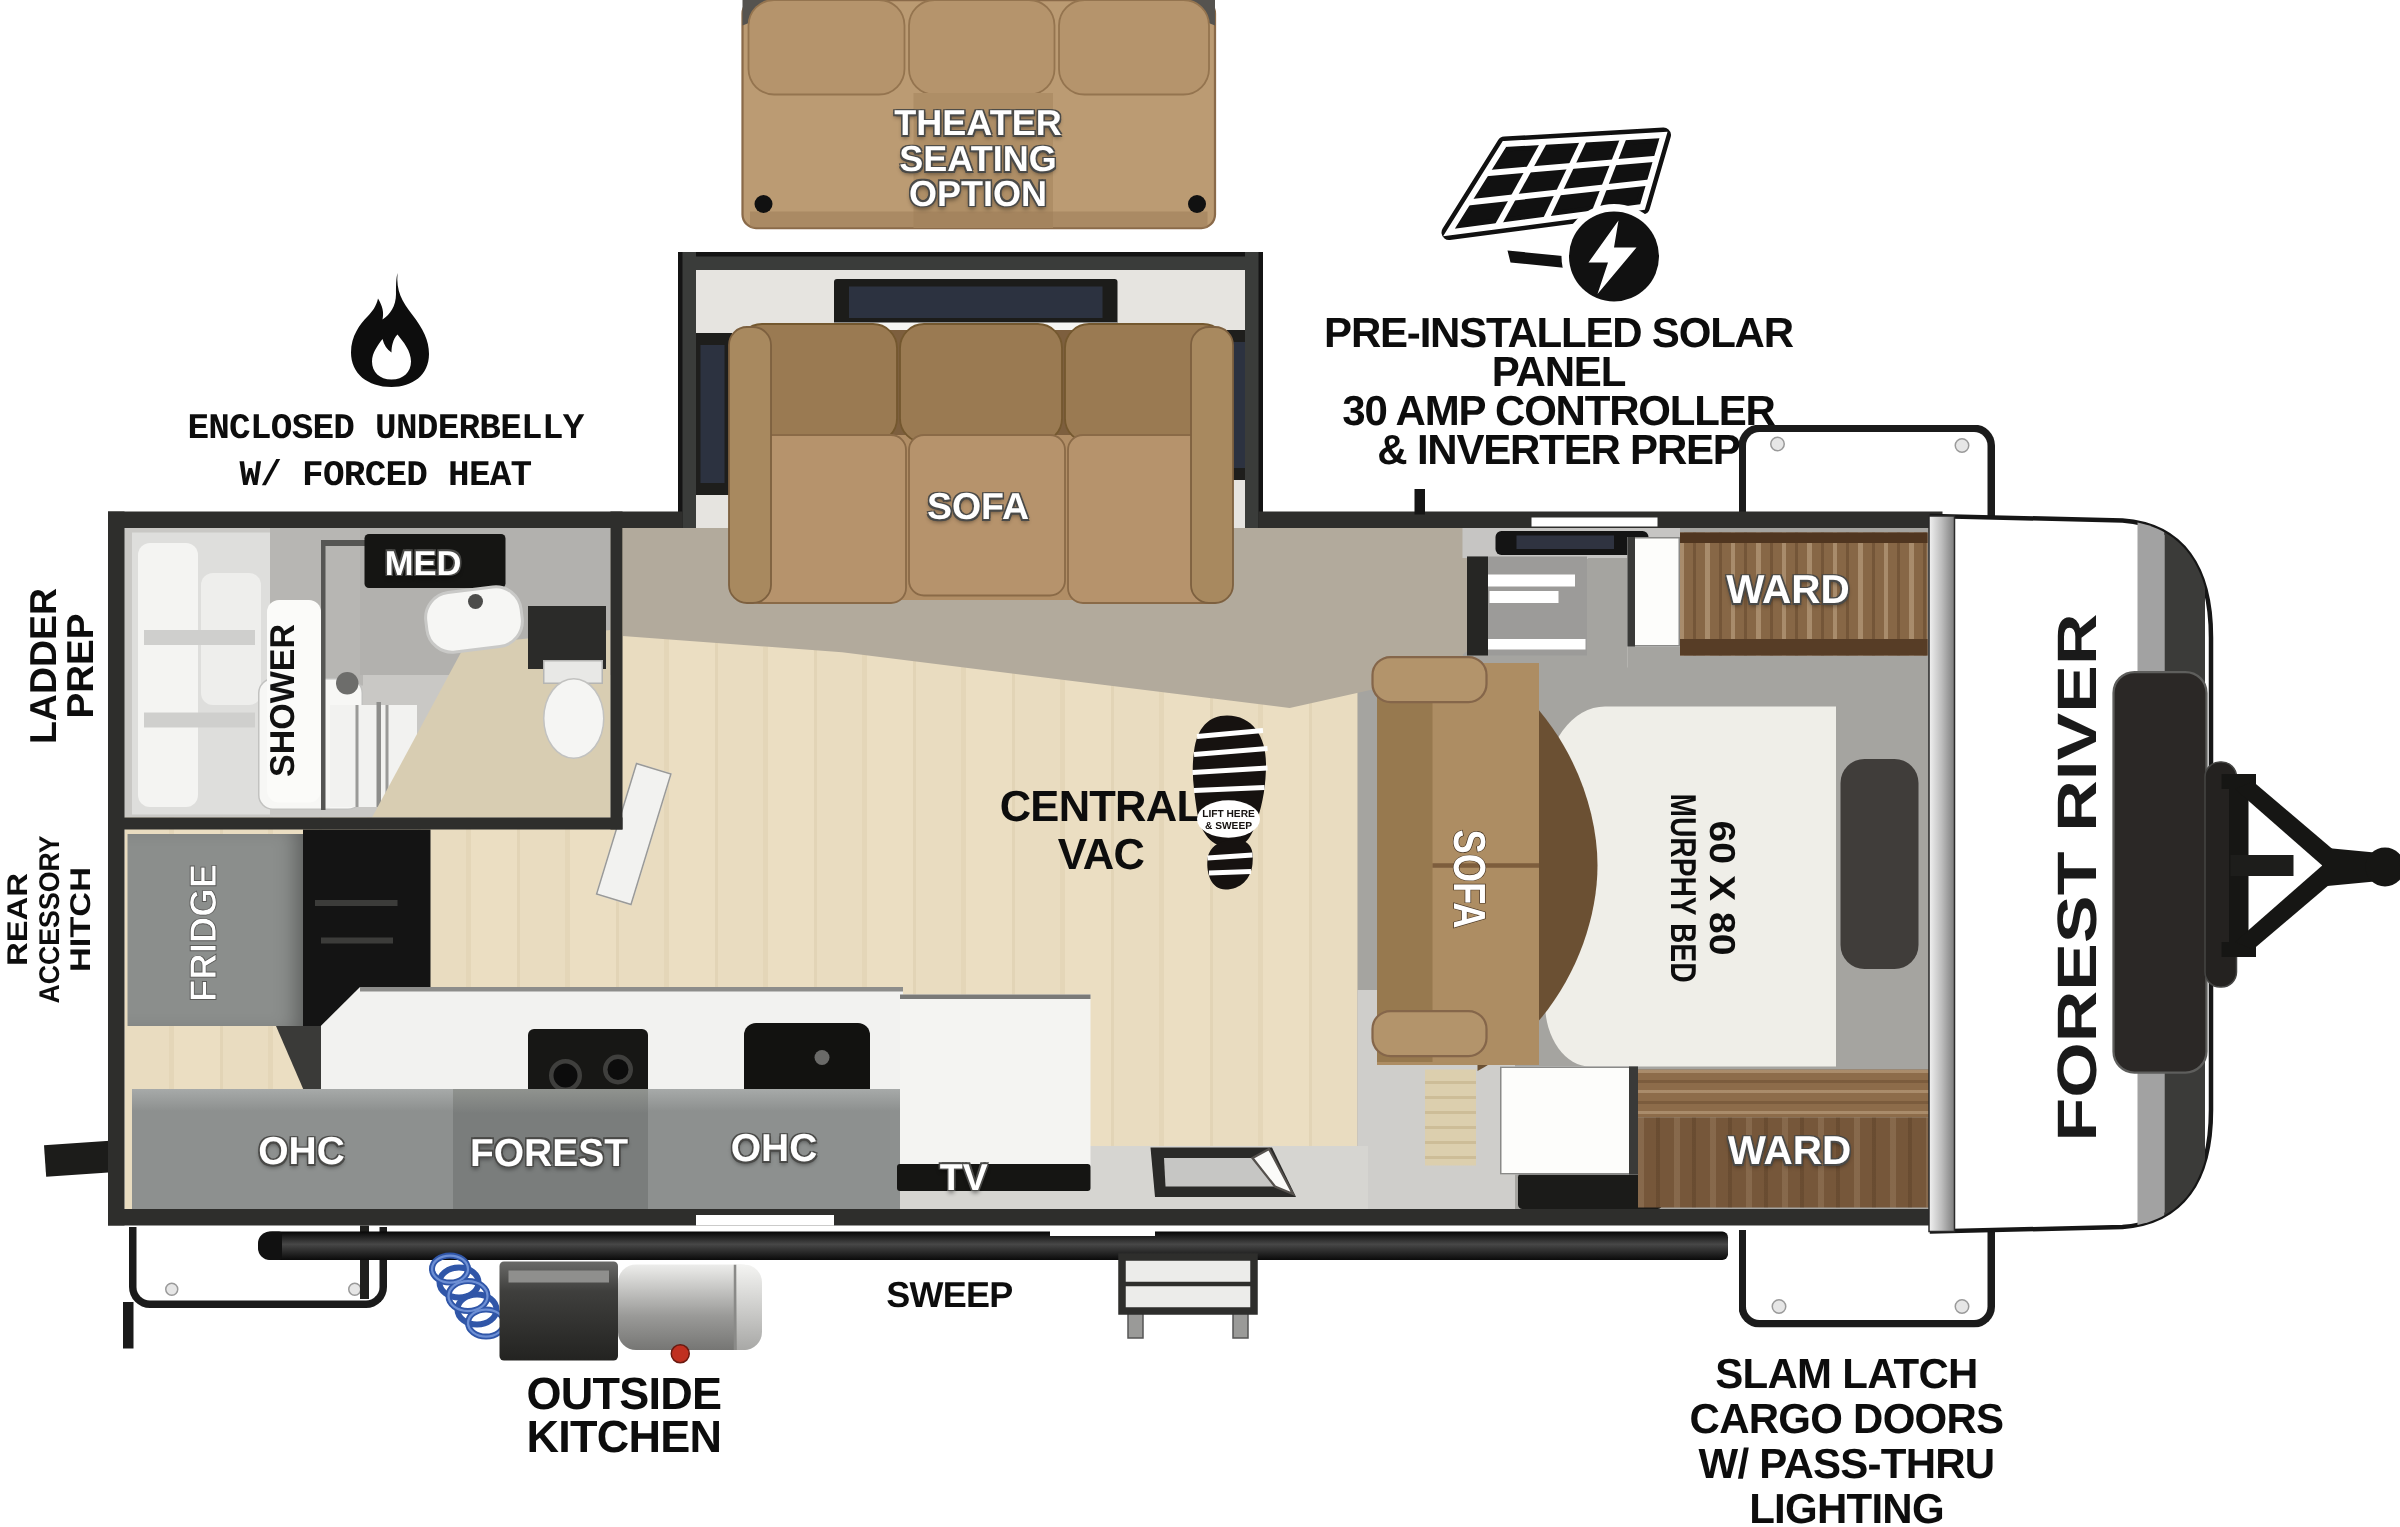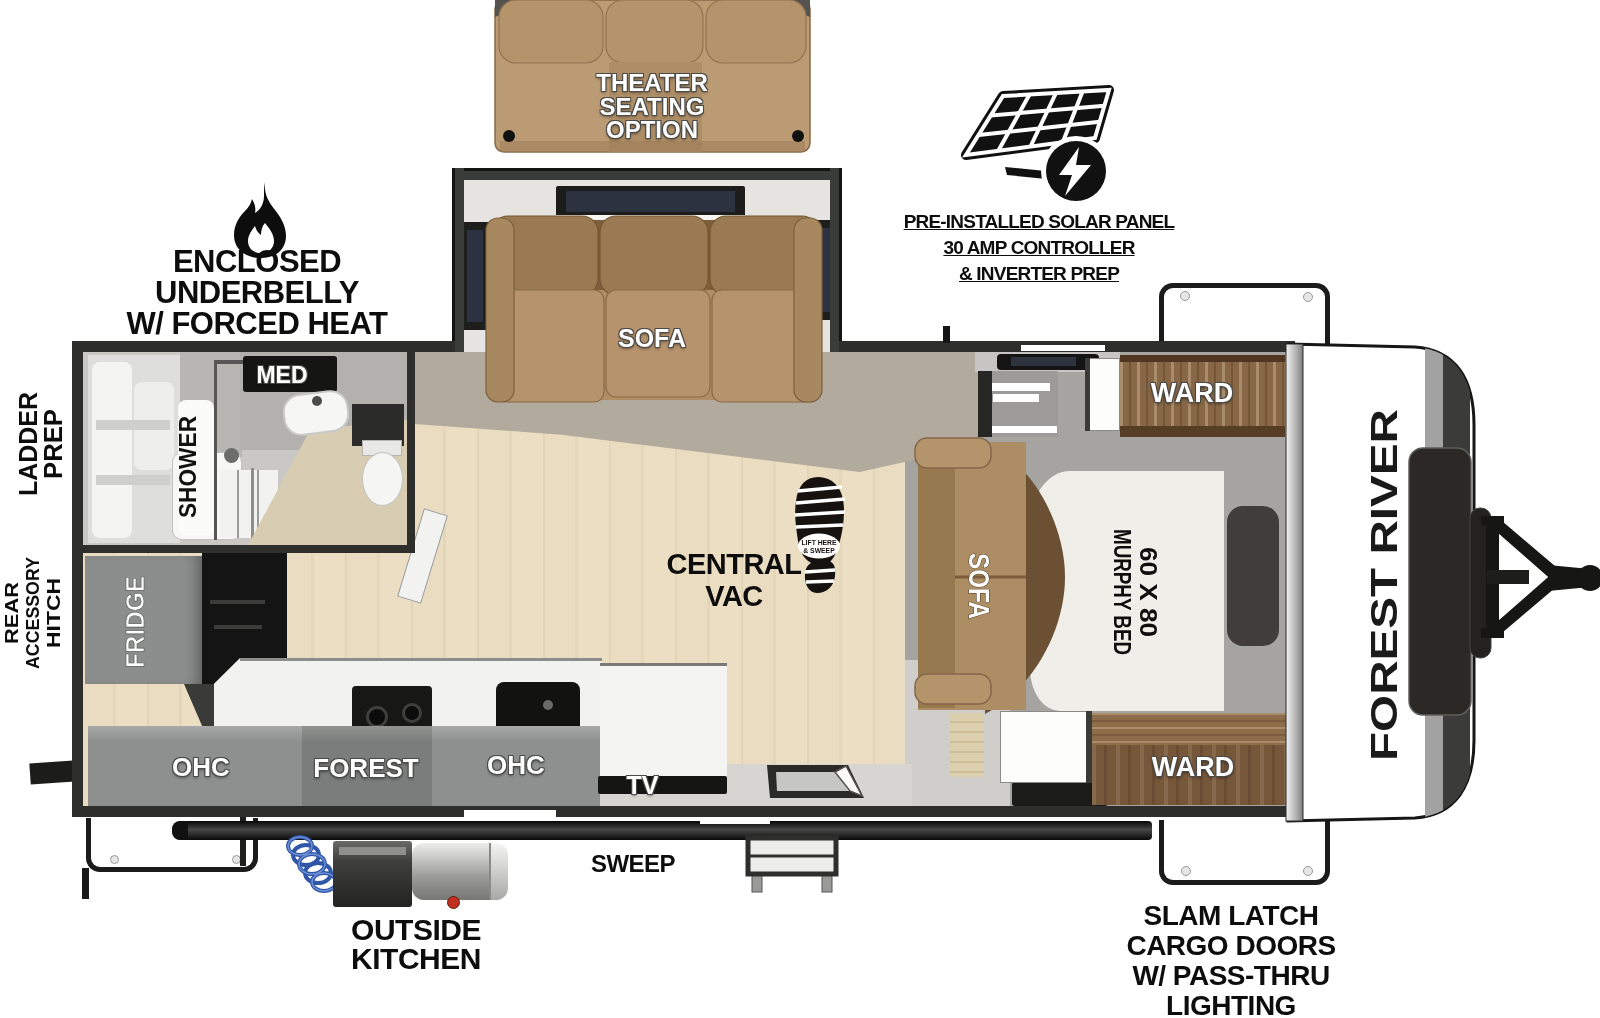--- a/index.html
+++ b/index.html
@@ -35,28 +35,28 @@
   <line x1="111" y1="18" x2="85.5" y2="71.5" stroke="#fff" stroke-width="4"></line>
   <line x1="137.5" y1="16.5" x2="117.8" y2="67.3" stroke="#fff" stroke-width="4"></line>
   <line x1="45.8" y1="40.5" x2="159.4" y2="30.8" stroke="#fff" stroke-width="4"></line>
   <line x1="33.6" y1="60" x2="154.7" y2="46.7" stroke="#fff" stroke-width="4"></line>
   <polygon points="60,92 120,98 122,106 62,100" fill="#111"></polygon>
   <circle cx="131" cy="96" r="35" fill="#fff"></circle>
   <circle cx="131" cy="96" r="30" fill="#111"></circle>
   <path d="M134,72 L114,100 L127,100 L120,121 L146,90 L131,90 Z" fill="#fff"></path>
 </svg>
 
-<div class="blbl" style="left:849px;top:209px;width:380px;font-size:19px;line-height:26px;letter-spacing:-0.8px;text-decoration:underline;">PRE-INSTALLED SOLAR PANEL<br>30 AMP CONTROLLER<br>&amp; INVERTER PREP</div>
+<div class="blbl" style="left:849px;top:209px;width:380px;font-size:28px;line-height:26px;letter-spacing:-0.8px;">PRE-INSTALLED SOLAR PANEL<br>30 AMP CONTROLLER<br>&amp; INVERTER PREP</div>
 
 <svg class="abs" style="left:228px;top:180px" width="60" height="78" viewBox="0 0 60 78">
   <path d="M37,2 C36,14 40,21 47,30 C54,39 58,47 58,56 C58,70 47,78 33,78 C17,78 6,69 6,55 C6,44 12,36 17,31 C20,28 23,24 24,19 C27,24 28,28 27,33 C32,30 36,24 36,16 C36,10 36,6 37,2 Z
   M33,73 C25,73 20,68 20,61 C20,55 24,50 27,46 C28,50 30,53 33,55 C33,51 34,46 37,43 C41,48 46,54 46,61 C46,68 41,73 33,73 Z" fill="#0d0d0d" fill-rule="evenodd"></path>
 </svg>
 
-<div class="blbl" style="left:77px;top:246px;width:360px;font-size:31px;line-height:31px;">ENCLOSED UNDERBELLY<br>W/ FORCED HEAT</div>
+<div class="blbl" style="left:77px;top:271px;width:360px;font-size:24px;line-height:31px;font-family:Liberation Mono, monospace;">ENCLOSED UNDERBELLY<br>W/ FORCED HEAT</div>
 
 <div class="abs" style="left:30px;top:762px;width:44px;height:21px;background:#1c1c1a;transform:rotate(-4deg);"></div>
 
 <div class="abs" style="left:1159px;top:283px;width:171px;height:64px;background:#fff;border:5px solid #1b1b1b;border-bottom:none;border-radius:14px 14px 0 0;box-sizing:border-box;"></div>
 <div class="abs" style="left:1180px;top:291px;width:8px;height:8px;border-radius:50%;background:#e6e6e6;border:1px solid #9a9a9a;"></div>
 <div class="abs" style="left:1303px;top:292px;width:8px;height:8px;border-radius:50%;background:#e6e6e6;border:1px solid #9a9a9a;"></div>
 
 <div class="abs" style="left:1159px;top:820px;width:171px;height:65px;background:#fff;border:5px solid #1b1b1b;border-top:none;border-radius:0 0 14px 14px;box-sizing:border-box;"></div>
 <div class="abs" style="left:1181px;top:866px;width:8px;height:8px;border-radius:50%;background:#e6e6e6;border:1px solid #9a9a9a;"></div>
 <div class="abs" style="left:1303px;top:866px;width:8px;height:8px;border-radius:50%;background:#e6e6e6;border:1px solid #9a9a9a;"></div>
@@ -304,21 +304,21 @@
   <rect x="46" y="40" width="13" height="114" fill="#161614"></rect>
   <rect x="41" y="36" width="23" height="10" fill="#161614"></rect>
   <rect x="41" y="148" width="23" height="10" fill="#161614"></rect>
   <polygon points="50,46 62,41 122,92 115,103" fill="#161614"></polygon>
   <polygon points="50,148 62,153 122,102 115,91" fill="#161614"></polygon>
   <rect x="47" y="90" width="42" height="14" fill="#1d1d1b"></rect>
   <polygon points="108,85 150,89 150,107 108,111" fill="#161614"></polygon>
   <circle cx="150" cy="98" r="13" fill="#161614"></circle>
 </svg>
 
-<div class="blbl" style="left:659px;top:548px;width:150px;font-size:29px;line-height:32px;">CENTRAL<br>VAC</div>
+<div class="blbl" style="left:659px;top:522px;width:150px;font-size:29px;line-height:32px;">CENTRAL<br>VAC</div>
 
 <svg class="abs" style="left:790px;top:475px" width="60" height="122" viewBox="0 0 60 122">
   <path d="M28,2 C45,2 54,16 54,34 C54,48 52,60 48,72 C44,84 40,90 30,90 C18,90 10,80 8,66 C6,52 4,40 6,26 C8,10 16,2 28,2 Z" fill="#161210"></path>
   <path d="M27,118 C37,118 44,111 45,101 C46,92 44,86 36,85 C26,84 16,88 15,98 C14,108 18,118 27,118 Z" fill="#161210"></path>
   <g stroke="#fff" stroke-width="3.4">
     <line x1="8" y1="16" x2="52" y2="12"></line>
     <line x1="6" y1="28" x2="55" y2="24"></line>
     <line x1="5" y1="40" x2="55" y2="37"></line>
     <line x1="6" y1="52" x2="53" y2="50"></line>
     <line x1="15" y1="97" x2="45" y2="95"></line>

